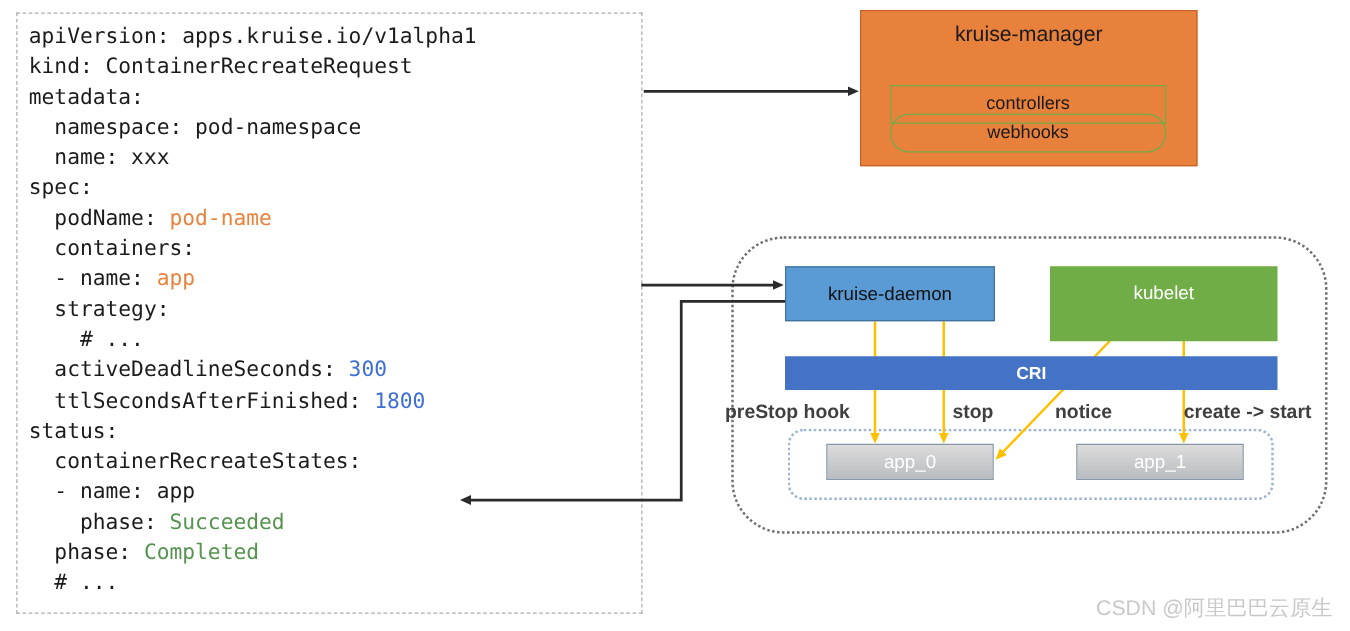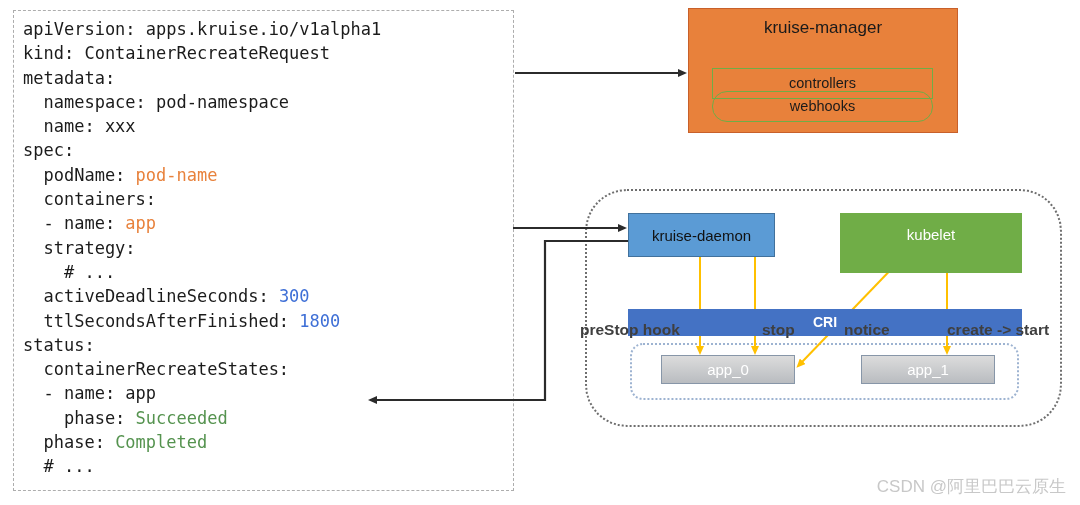--- a/index.html
+++ b/index.html
@@ -46,32 +46,32 @@
     position:absolute;left:585px;top:189px;width:477px;height:238px;
     border:2px dotted var(--boundary-border);border-radius:42px;
     box-sizing:border-box;z-index:1;background:#ffffff;
   }
   .apps-group{
     position:absolute;left:630px;top:343px;width:389px;height:57px;
     border:2px dotted var(--apps-group-border);border-radius:13px;
     box-sizing:border-box;z-index:1;
   }
   .daemon-box{
-    position:absolute;left:628px;top:213px;width:147px;height:44px;line-height:44px;
+    position:absolute;left:628px;top:213px;width:168px;height:44px;line-height:44px;
     background:var(--daemon-fill);border:1.5px solid var(--daemon-border);
     box-sizing:border-box;text-align:center;font-size:15px;color:#111;z-index:3;
   }
   .kubelet-box{
     position:absolute;left:840px;top:213px;width:182px;height:60px;line-height:44px;
     background:var(--kubelet-fill);text-align:center;font-size:15px;color:#ffffff;z-index:3;
   }
   .cri-bar{
     position:absolute;left:628px;top:285px;width:394px;height:27px;line-height:27px;
     background:var(--cri-fill);text-align:center;font-size:14px;font-weight:bold;
-    color:#ffffff;z-index:3;margin-top:24px;
+    color:#ffffff;z-index:3;
   }
   .app-box{
     position:absolute;top:355px;width:134px;height:29px;line-height:27px;
     background:linear-gradient(var(--app-fill-top),var(--app-fill-bottom));
     border:1.5px solid var(--app-border);box-sizing:border-box;
     text-align:center;font-size:15px;color:#ffffff;z-index:3;
   }
   .app-0{left:661px;}
   .app-1{left:861px;}
   .flow-label{

